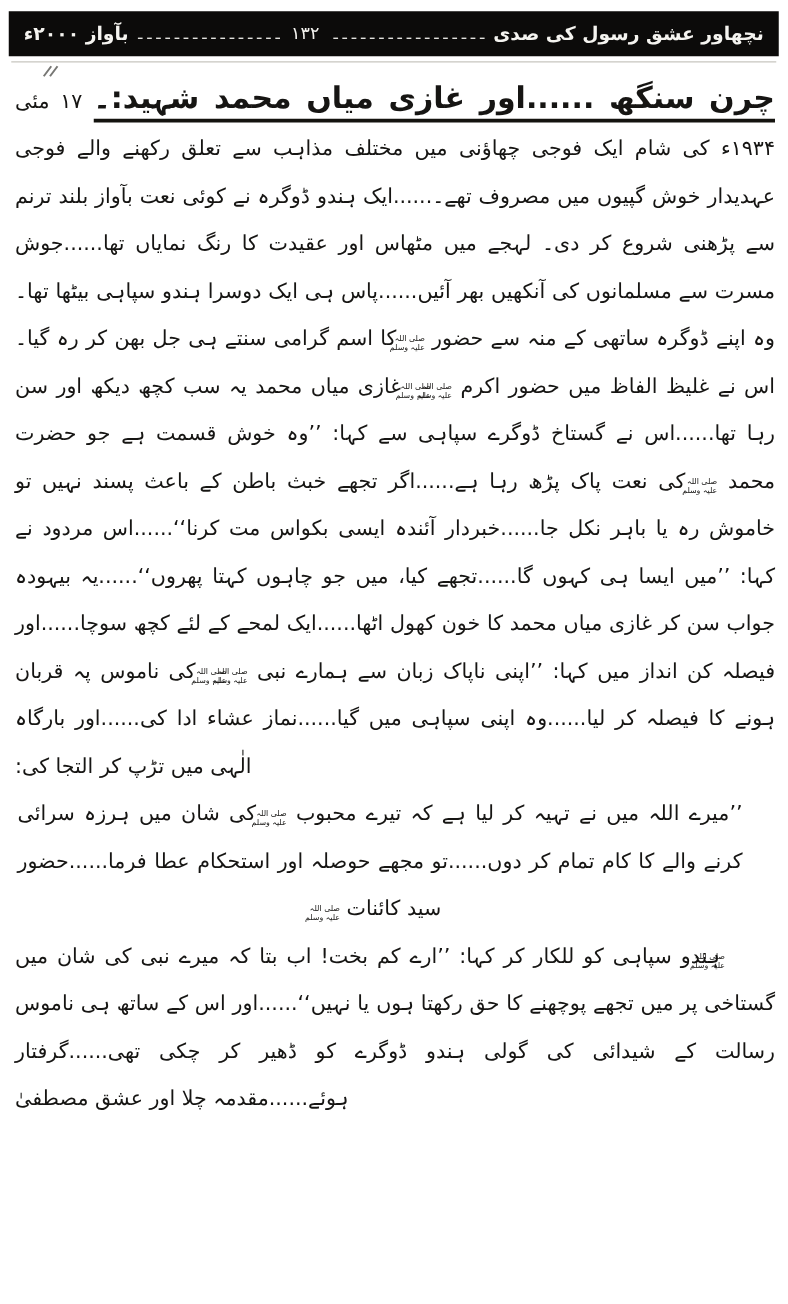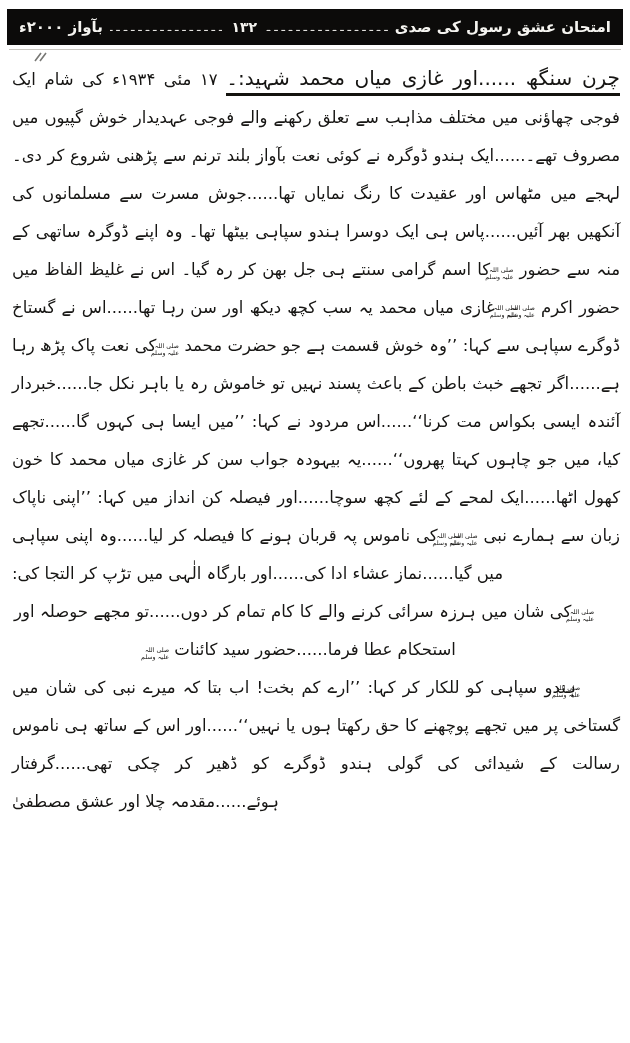--- a/index.html
+++ b/index.html
@@ -25,21 +25,21 @@
     box-sizing: border-box;
   }
   .mh-title { font-size: 15px; font-weight: bold; white-space: nowrap; letter-spacing: 0.5px; }
   .mh-dashes {
     flex-grow: 1.08; flex-basis: 0;
     overflow: hidden; white-space: nowrap;
     font-size: 12px; letter-spacing: 1px; opacity: .92;
     direction: rtl;
   }
   .mh-dashes.second { flex-grow: 1; }
-  .mh-page { font-size: 14px; font-weight: bold; white-space: nowrap; padding: 0 2px; }
+  .mh-page { font-size: 14px; font-weight: normal; white-space: nowrap; padding: 0 2px; }
   .mh-date { font-size: 15px; font-weight: bold; white-space: nowrap; }
   .scan-rule { height: 1px; background: #c8c6c0; margin: 4px 2px 0 2px; }
   .scan-mark { position: absolute; top: 47px; left: 33px; opacity: .75; }
 
   
   main {
     direction: rtl;
     unicode-bidi: embed;
     padding: 9px 3px 0 5px;
     font-size: 16.5px;
@@ -49,22 +49,22 @@
     color: #161513;
   }
   p.para { margin: 0; }
   p.quote {
     padding-right: 26px;
     padding-left: 2px;
     text-align-last: center;
   }
   p.indent { text-indent: 20px; }
   .heading {
-    font-weight: normal;
-    font-size: 20px;
+    font-weight: bold;
+    font-size: 24px;
     border-bottom: 3px solid #14130f;
     padding-bottom: 3px;
   }
   .t { }
   .saw {
     display: inline-flex;
     flex-direction: column;
     justify-content: center;
     width: 17px;
     font-size: 6.3px;
@@ -75,21 +75,21 @@
     letter-spacing: 0;
   }
   .saw span { display: block; white-space: nowrap; }
 </style>
 </head>
 <body>
 
 <div class="page">
 
   <div class="masthead">
-    <span class="mh-title">امتحان عشق رسول کی صدی</span>
+    <span class="mh-title">نچھاور عشق رسول کی صدی</span>
     <span class="mh-dashes">ـ ـ ـ ـ ـ ـ ـ ـ ـ ـ ـ ـ ـ ـ ـ ـ ـ ـ ـ ـ ـ ـ ـ ـ ـ ـ ـ ـ ـ ـ ـ ـ ـ ـ ـ ـ ـ ـ ـ ـ ـ ـ ـ ـ ـ ـ ـ ـ</span>
     <span class="mh-page">۱۳۲</span>
     <span class="mh-dashes second">ـ ـ ـ ـ ـ ـ ـ ـ ـ ـ ـ ـ ـ ـ ـ ـ ـ ـ ـ ـ ـ ـ ـ ـ ـ ـ ـ ـ ـ ـ ـ ـ ـ ـ ـ ـ ـ ـ ـ ـ ـ ـ ـ ـ ـ ـ ـ ـ</span>
     <span class="mh-date">بآواز ۲۰۰۰ء</span>
   </div>
   <div class="scan-rule"></div>
 
   <span class="scan-mark">
     <svg width="16" height="10" viewBox="0 0 16 10">
       <path d="M2 9 L8 1 M7 9 L13 1" stroke="#4a4a46" stroke-width="1.6" fill="none"></path>
@@ -109,21 +109,21 @@
         </span><span class="t"> غازی میاں محمد یہ سب کچھ دیکھ اور سن رہا تھا......اس نے گستاخ ڈوگرے سپاہی سے کہا: ’’وہ خوش قسمت ہے جو حضرت محمد </span><span class="saw">
           <span>صلی اللہ</span>
           <span>علیہ وسلم</span>
         </span><span class="t"> کی نعت پاک پڑھ رہا ہے......اگر تجھے خبث باطن کے باعث پسند نہیں تو خاموش رہ یا باہر نکل جا......خبردار آئندہ ایسی بکواس مت کرنا‘‘......اس مردود نے کہا: ’’میں ایسا ہی کہوں گا......تجھے کیا، میں جو چاہوں کہتا پھروں‘‘......یہ بیہودہ جواب سن کر غازی میاں محمد کا خون کھول اٹھا......ایک لمحے کے لئے کچھ سوچا......اور فیصلہ کن انداز میں کہا: ’’اپنی ناپاک زبان سے ہمارے نبی </span><span class="saw">
           <span>صلی اللہ</span>
           <span>علیہ وسلم</span>
         </span><span class="saw">
           <span>صلی اللہ</span>
           <span>علیہ وسلم</span>
         </span><span class="t"> کی ناموس پہ قربان ہونے کا فیصلہ کر لیا......وہ اپنی سپاہی میں گیا......نماز عشاء ادا کی......اور بارگاہ الٰہی میں تڑپ کر التجا کی:</span></p>
-      <p class="para quote"><span class="saw">
+      <p class="para quote"><span class="t">’’میرے اللہ میں نے تہیہ کر لیا ہے کہ تیرے محبوب </span><span class="saw">
           <span>صلی اللہ</span>
           <span>علیہ وسلم</span>
         </span><span class="t"> کی شان میں ہرزہ سرائی کرنے والے کا کام تمام کر دوں......تو مجھے حوصلہ اور استحکام عطا فرما......حضور سید کائنات </span><span class="saw">
           <span>صلی اللہ</span>
           <span>علیہ وسلم</span>
         </span></p>
       <p class="para indent"><span class="saw">
           <span>صلی اللہ</span>
           <span>علیہ وسلم</span>
         </span><span class="t"> ہندو سپاہی کو للکار کر کہا: ’’ارے کم بخت! اب بتا کہ میرے نبی کی شان میں گستاخی پر میں تجھے پوچھنے کا حق رکھتا ہوں یا نہیں‘‘......اور اس کے ساتھ ہی ناموس رسالت کے شیدائی کی گولی ہندو ڈوگرے کو ڈھیر کر چکی تھی......گرفتار ہوئے......مقدمہ چلا اور عشق مصطفیٰ </span></p>

